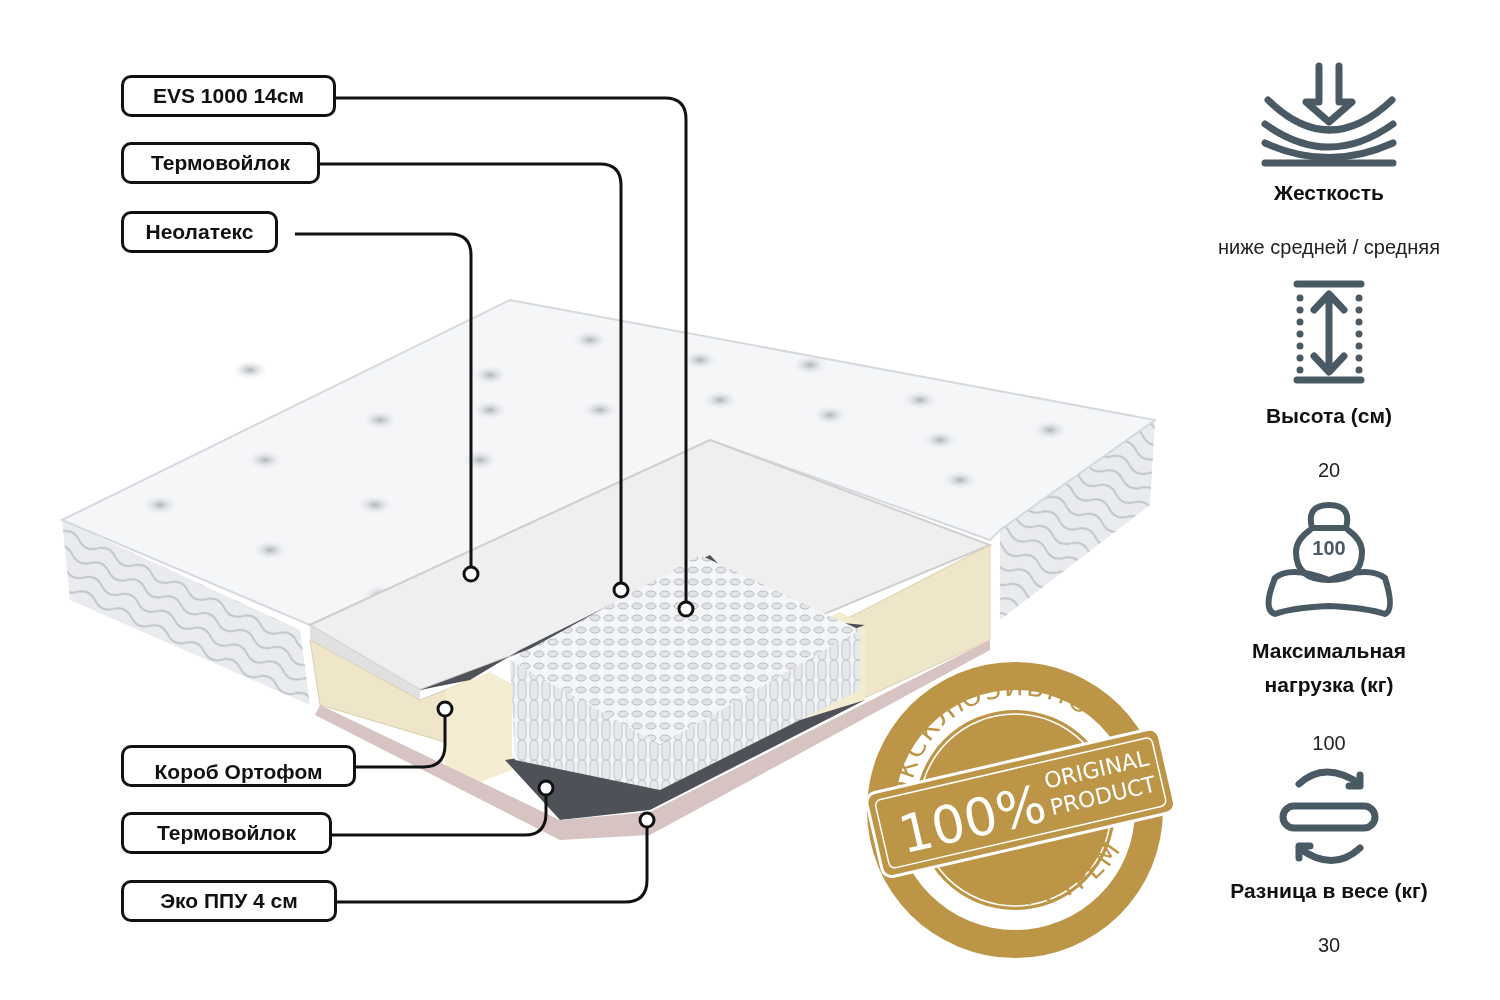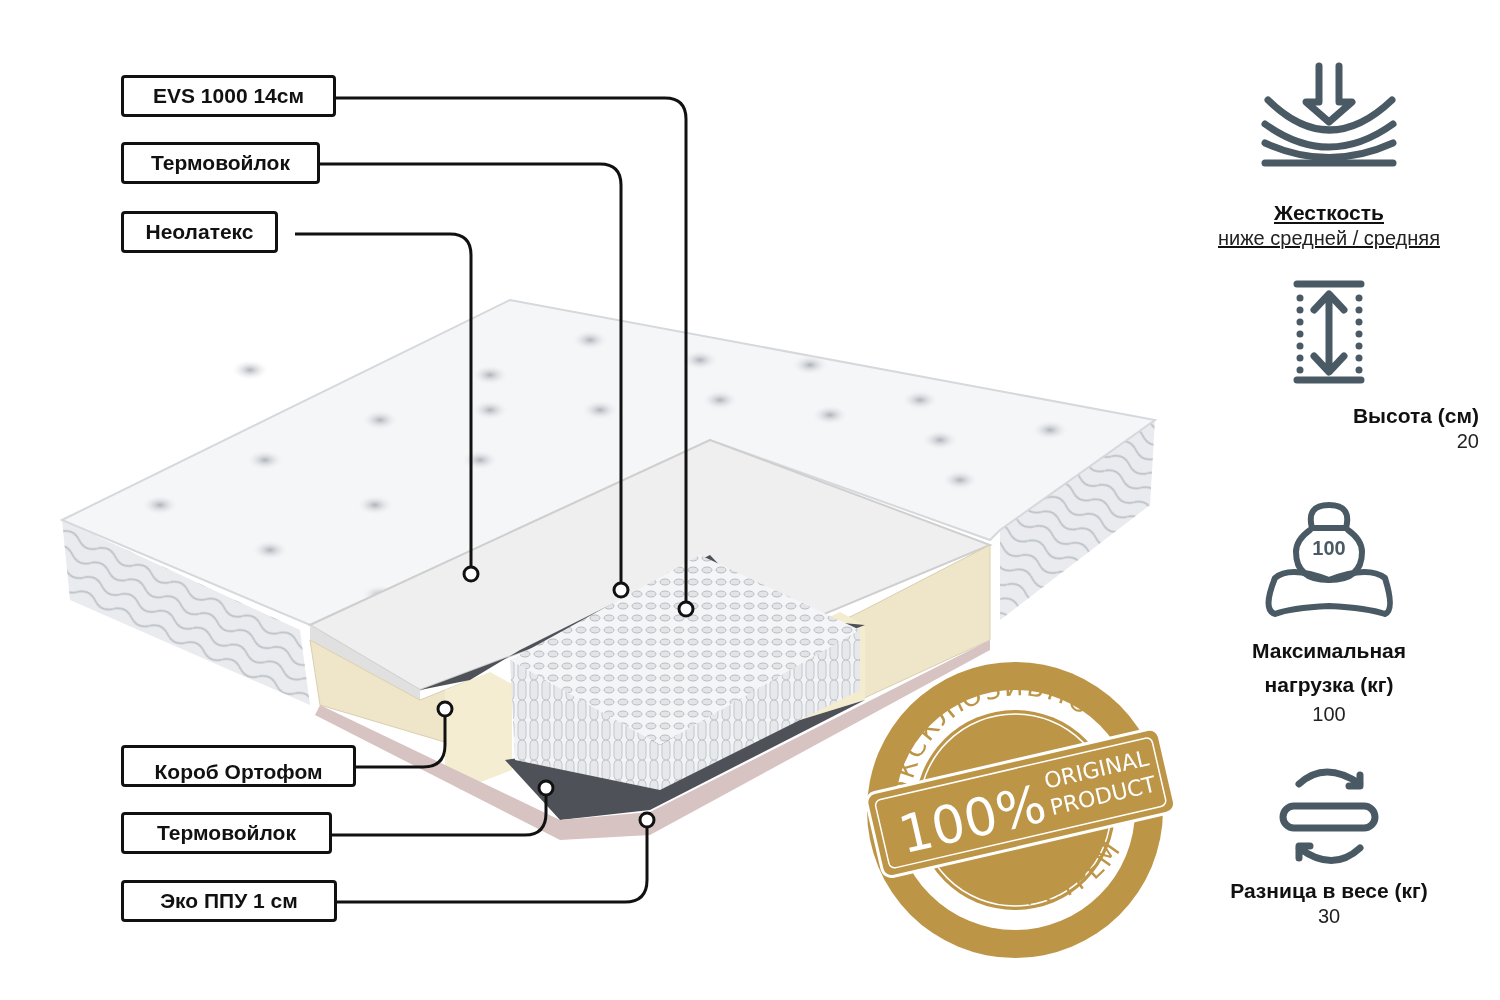--- a/index.html
+++ b/index.html
@@ -1,24 +1,24 @@
 <!DOCTYPE html>
 <html><head>
   <meta charset="utf-8">
   <style>
     html, body { margin:0; padding:0; }
     body { width:1500px; height:1000px; background:#ffffff; position:relative; overflow:hidden;
            font-family:"Liberation Sans", sans-serif; color:#111; }
     .stage { position:absolute; left:0; top:0; width:1500px; height:1000px; }
-    .callout { position:absolute; border:3px solid #111; border-radius:4px; background:#fff;
+    .callout { position:absolute; border:3px solid #111; border-radius:10px; background:#fff;
                height:42px; box-sizing:border-box; display:flex; align-items:center; justify-content:center;
                font-weight:bold; font-size:21px; padding:0 14px; white-space:nowrap; }
     .feature { position:absolute; width:300px; text-align:center; }
     .feature .ttl { font-weight:bold; font-size:21px; line-height:26px; color:#111; }
-    .feature .val { font-size:20px; line-height:24px; color:#222; }
+    .feature .val { font-size:20px; line-height:24px; color:#222;margin-top:29px; }
     svg { position:absolute; left:0; top:0; }
   </style>
 </head>
 <body>
 
 <div class="stage">
 
   <svg width="1500" height="1000">
     <defs>
       <pattern id="wave" width="40" height="16" patternUnits="userSpaceOnUse" patternTransform="rotate(25)">
@@ -119,21 +119,21 @@
   <div class="callout" style="left:121px;top:211px;width:157px;">
     <span>Неолатекс</span>
   </div>
   <div class="callout" style="left:121px;top:745px;width:235px;align-items:flex-end;">
     <span>Короб Ортофом</span>
   </div>
   <div class="callout" style="left:121px;top:812px;width:211px;">
     <span>Термовойлок</span>
   </div>
   <div class="callout" style="left:121px;top:880px;width:216px;">
-    <span>Эко ППУ 1 см</span>
+    <span>Эко ППУ 4 см</span>
   </div>
 
   <svg width="1500" height="1000">
     <defs>
       <path id="arcTop" d="M910 800 A110 110 0 0 1 1120 760"></path>
       <path id="arcBot" d="M930 850 A110 110 0 0 0 1135 800"></path>
     </defs>
     <g>
       <circle cx="1015" cy="810" r="148" fill="#bd9547"></circle>
       <circle cx="1015" cy="810" r="120" fill="#fff"></circle>
@@ -195,25 +195,25 @@
         <circle cx="1359" cy="310" r="3.5"></circle>
         <circle cx="1359" cy="322" r="3.5"></circle>
       <circle cx="1359" cy="334" r="3.5"></circle>
         <circle cx="1359" cy="346" r="3.5"></circle>
         <circle cx="1359" cy="358" r="3.5"></circle>
       <circle cx="1359" cy="370" r="3.5"></circle>
     </g>
     <text x="1329" y="555" text-anchor="middle" font-family="Liberation Sans, sans-serif" font-weight="bold" font-size="20" fill="#4a5a64">100</text>
   </svg>
 
-  <div class="feature" style="left:1179px;top:200px;text-decoration:underline;">
+  <div class="feature" style="left:1179px;top:180px;">
     <div class="ttl">Жесткость</div>
     <div class="val">ниже средней / средняя</div>
   </div>
-  <div class="feature" style="left:1179px;top:403px;text-align:right;">
+  <div class="feature" style="left:1179px;top:403px;">
     <div class="ttl">Высота (см)</div>
     <div class="val">20</div>
   </div>
   <div class="feature" style="left:1179px;top:634px;">
     <div class="ttl" style="line-height:34px;">Максимальная</div>
     <div class="ttl" style="line-height:34px;">нагрузка (кг)</div>
     <div class="val">100</div>
   </div>
   <div class="feature" style="left:1179px;top:878px;">
     <div class="ttl">Разница в весе (кг)</div>

